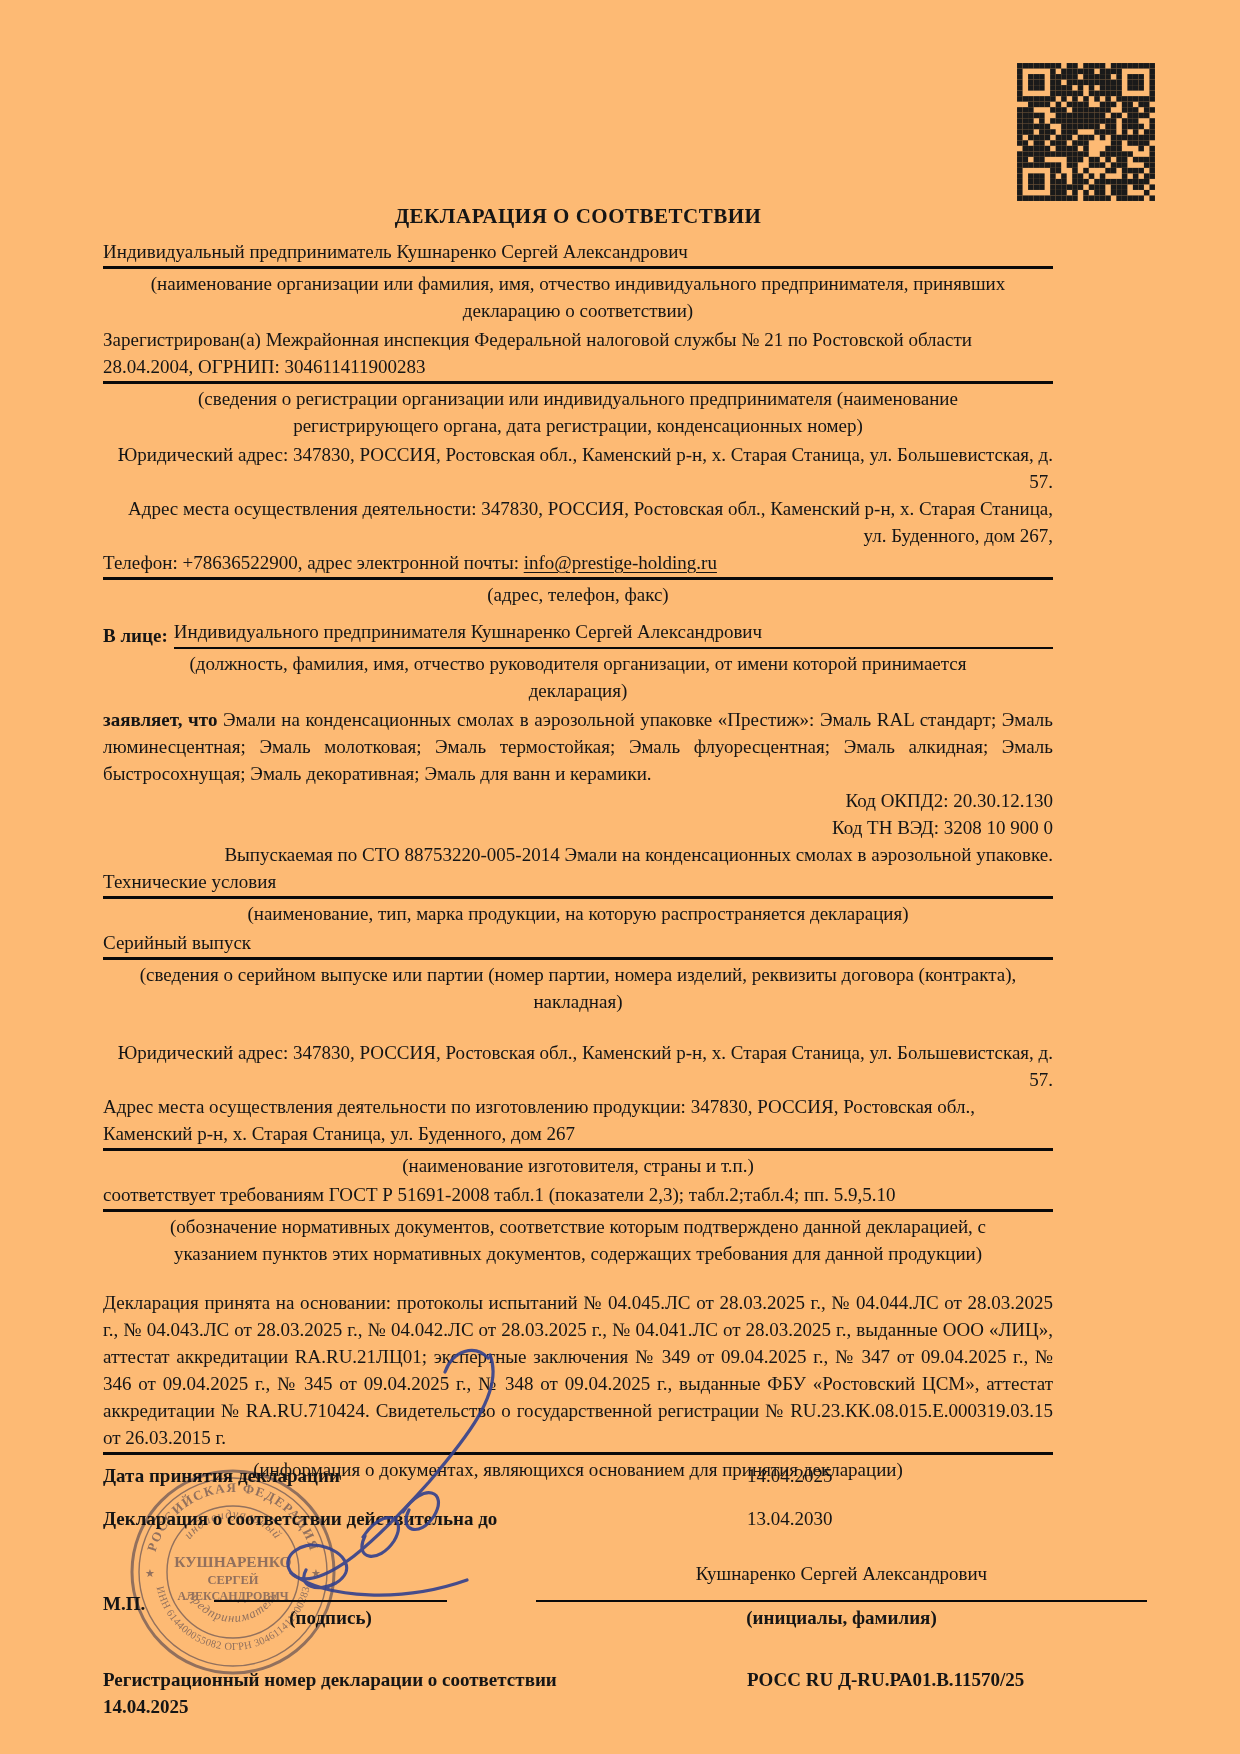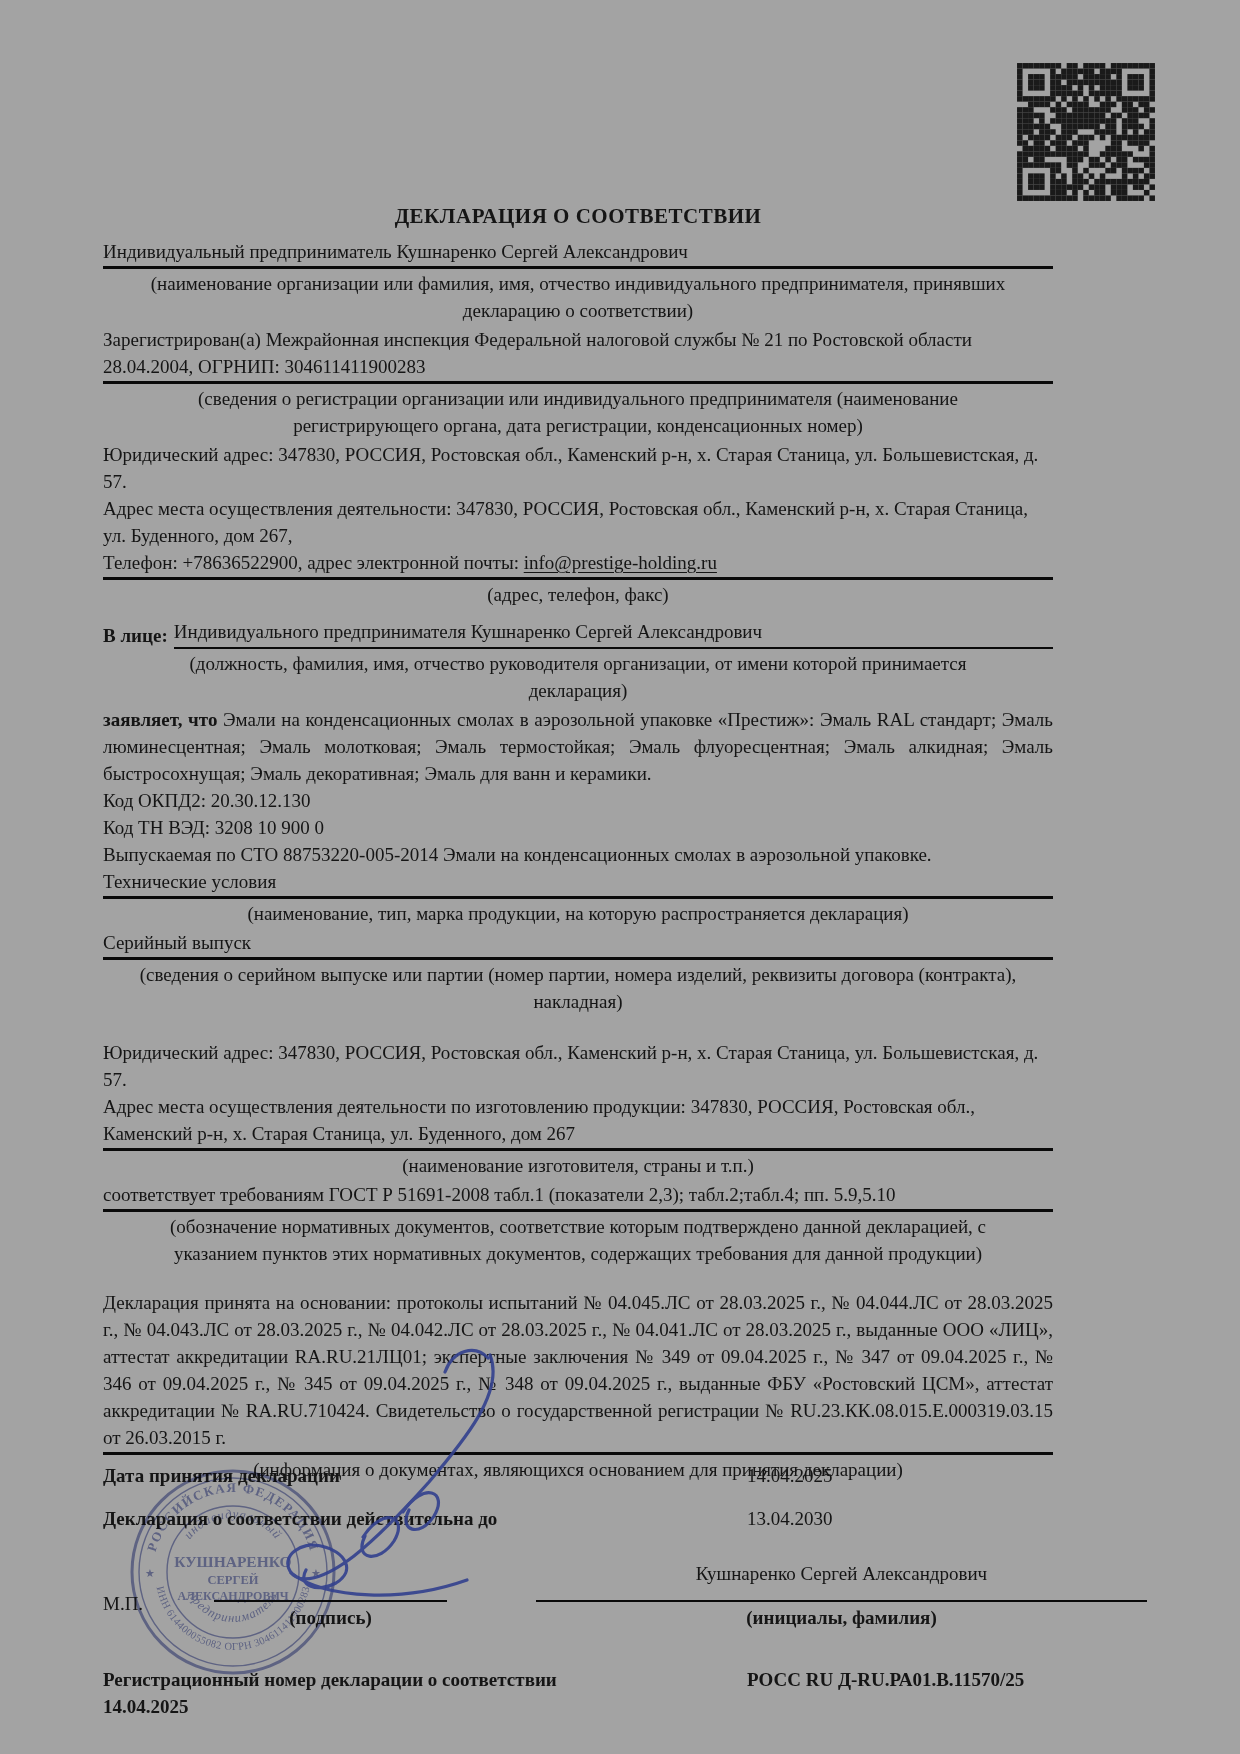--- a/index.html
+++ b/index.html
@@ -1,35 +1,35 @@
 <!DOCTYPE html>
 <html><head>
 <meta charset="utf-8">
 <style>
   html,body{margin:0;padding:0;background:#fff;}
-  .page{position:relative;width:1240px;height:1754px;background:#a3a3a3;overflow:hidden;
+  .page{position:relative;width:1240px;height:1754px;background:#fdba74;overflow:hidden;
         font-family:"Liberation Serif",serif;color:#151515;font-size:19px;line-height:27px;}
   .content{position:absolute;left:103px;top:203px;width:950px;}
   .title{text-align:center;font-weight:bold;font-size:21px;letter-spacing:.5px;margin-bottom:8px;}
   .field{border-bottom:3px solid #0a0a0a;padding-bottom:1px;}
   .caption{text-align:center;max-width:880px;margin:1px auto 2px auto;}
-  .para{text-align:left;}
+  .para{text-align:right;}
   .just{text-align:justify;}
   .bold{font-weight:bold;}
   .inline-label{font-weight:bold;white-space:nowrap;margin-right:6px;}
   .uline-flex{display:flex;align-items:flex-end;}
   .uline-flex .val{flex:1;border-bottom:2px solid #0a0a0a;padding-bottom:2px;}
   .email{text-decoration:underline;text-underline-offset:3px;}
   .gap8{height:8px;} .gap20{height:20px;} .gap22{height:22px;}
   .row{position:absolute;left:103px;width:1060px;display:grid;grid-template-columns:644px 1fr;}
   .row .lbl{font-weight:bold;}
   .sig-line{position:absolute;border-top:2px solid #0a0a0a;height:0;}
   .sig-cap{position:absolute;text-align:center;font-weight:bold;}
   .signer-name{position:absolute;text-align:center;}
-  .mp{position:absolute;left:103px;top:1590px;font-weight:normal;z-index:3;}
+  .mp{position:absolute;left:103px;top:1590px;font-weight:bold;z-index:3;}
   .qr{position:absolute;left:1006px;top:52px;width:160px;height:160px;}
   .stamp{position:absolute;left:128px;top:1467px;width:210px;height:210px;opacity:.82;mix-blend-mode:multiply;z-index:2;}
   .signature{position:absolute;left:205px;top:1330px;width:340px;height:300px;z-index:2;opacity:.9;}
 </style>
 </head>
 <body>
 
 <div class="page">
 
   <div class="qr">

